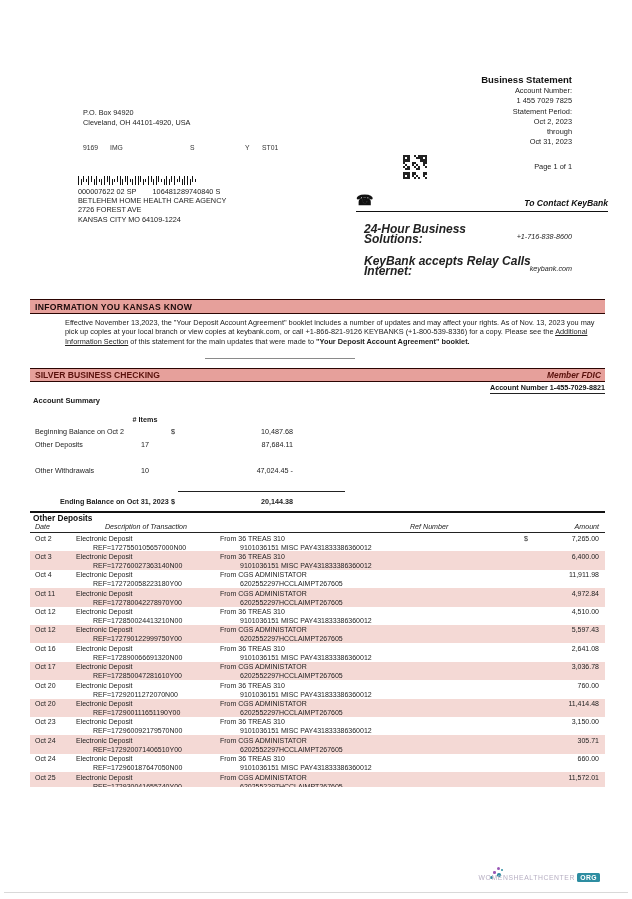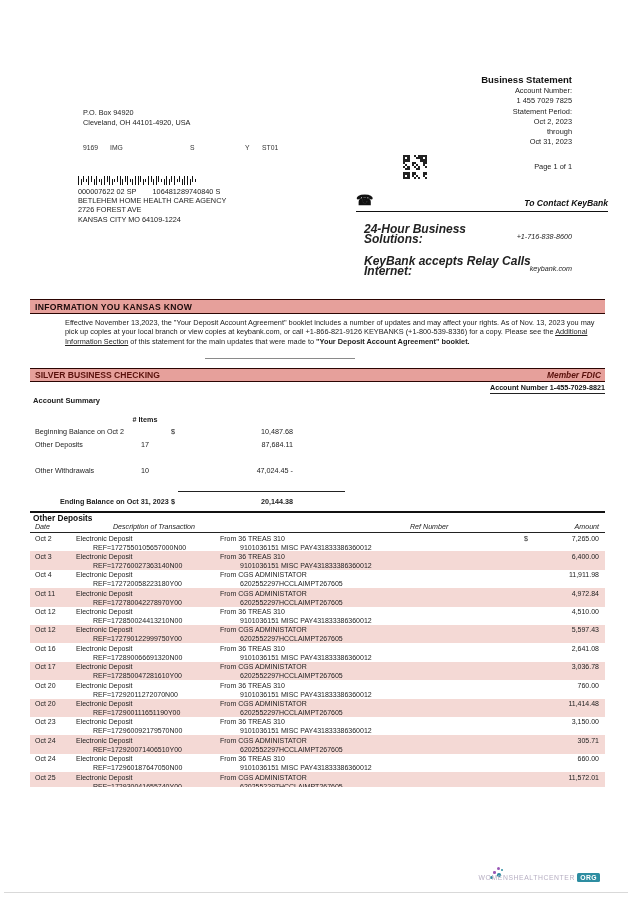--- a/index.html
+++ b/index.html
@@ -72,21 +72,21 @@
   .sum-row.ending{font-weight:bold;}
   .sum-row.ending .sum-label{left:60px;}
 
   
   .deposits{left:0;top:511px;width:632px;height:276px;overflow:hidden;}
   .dep-thick{margin:0 0 0 30px;width:575px;border-top:2px solid #111;}
   .dep-title{margin-left:33px;font-size:8.3px;font-weight:bold;color:#111;height:10px;}
   .dep-head{position:relative;margin-left:30px;width:575px;height:9px;
             border-bottom:1px solid #222;font-size:7.1px;font-style:italic;color:#222;}
   .dep-head .h-date{position:absolute;left:5px;}
-  .dep-head .h-desc{position:absolute;left:46px;padding-left:37px;}
+  .dep-head .h-desc{position:absolute;left:38px;padding-left:37px;}
   .dep-head .h-ref{position:absolute;left:370px;padding-left:10px;}
   .dep-head .h-amt{position:absolute;right:6px;}
   .dep-row{position:relative;margin-left:30px;width:575px;height:18.4px;font-size:7px;color:#222;}
   .dep-row.alt{background:#f4d9d5;}
   .dep-row span{position:absolute;top:1.5px;}
   .dep-row .f-date{left:5px;}
   .dep-row .f-desc{left:46px;}
   .dep-row .f-from{left:190px;}
   .dep-row .f-cur{left:494px;}
   .dep-row .f-amt{right:6px;}

